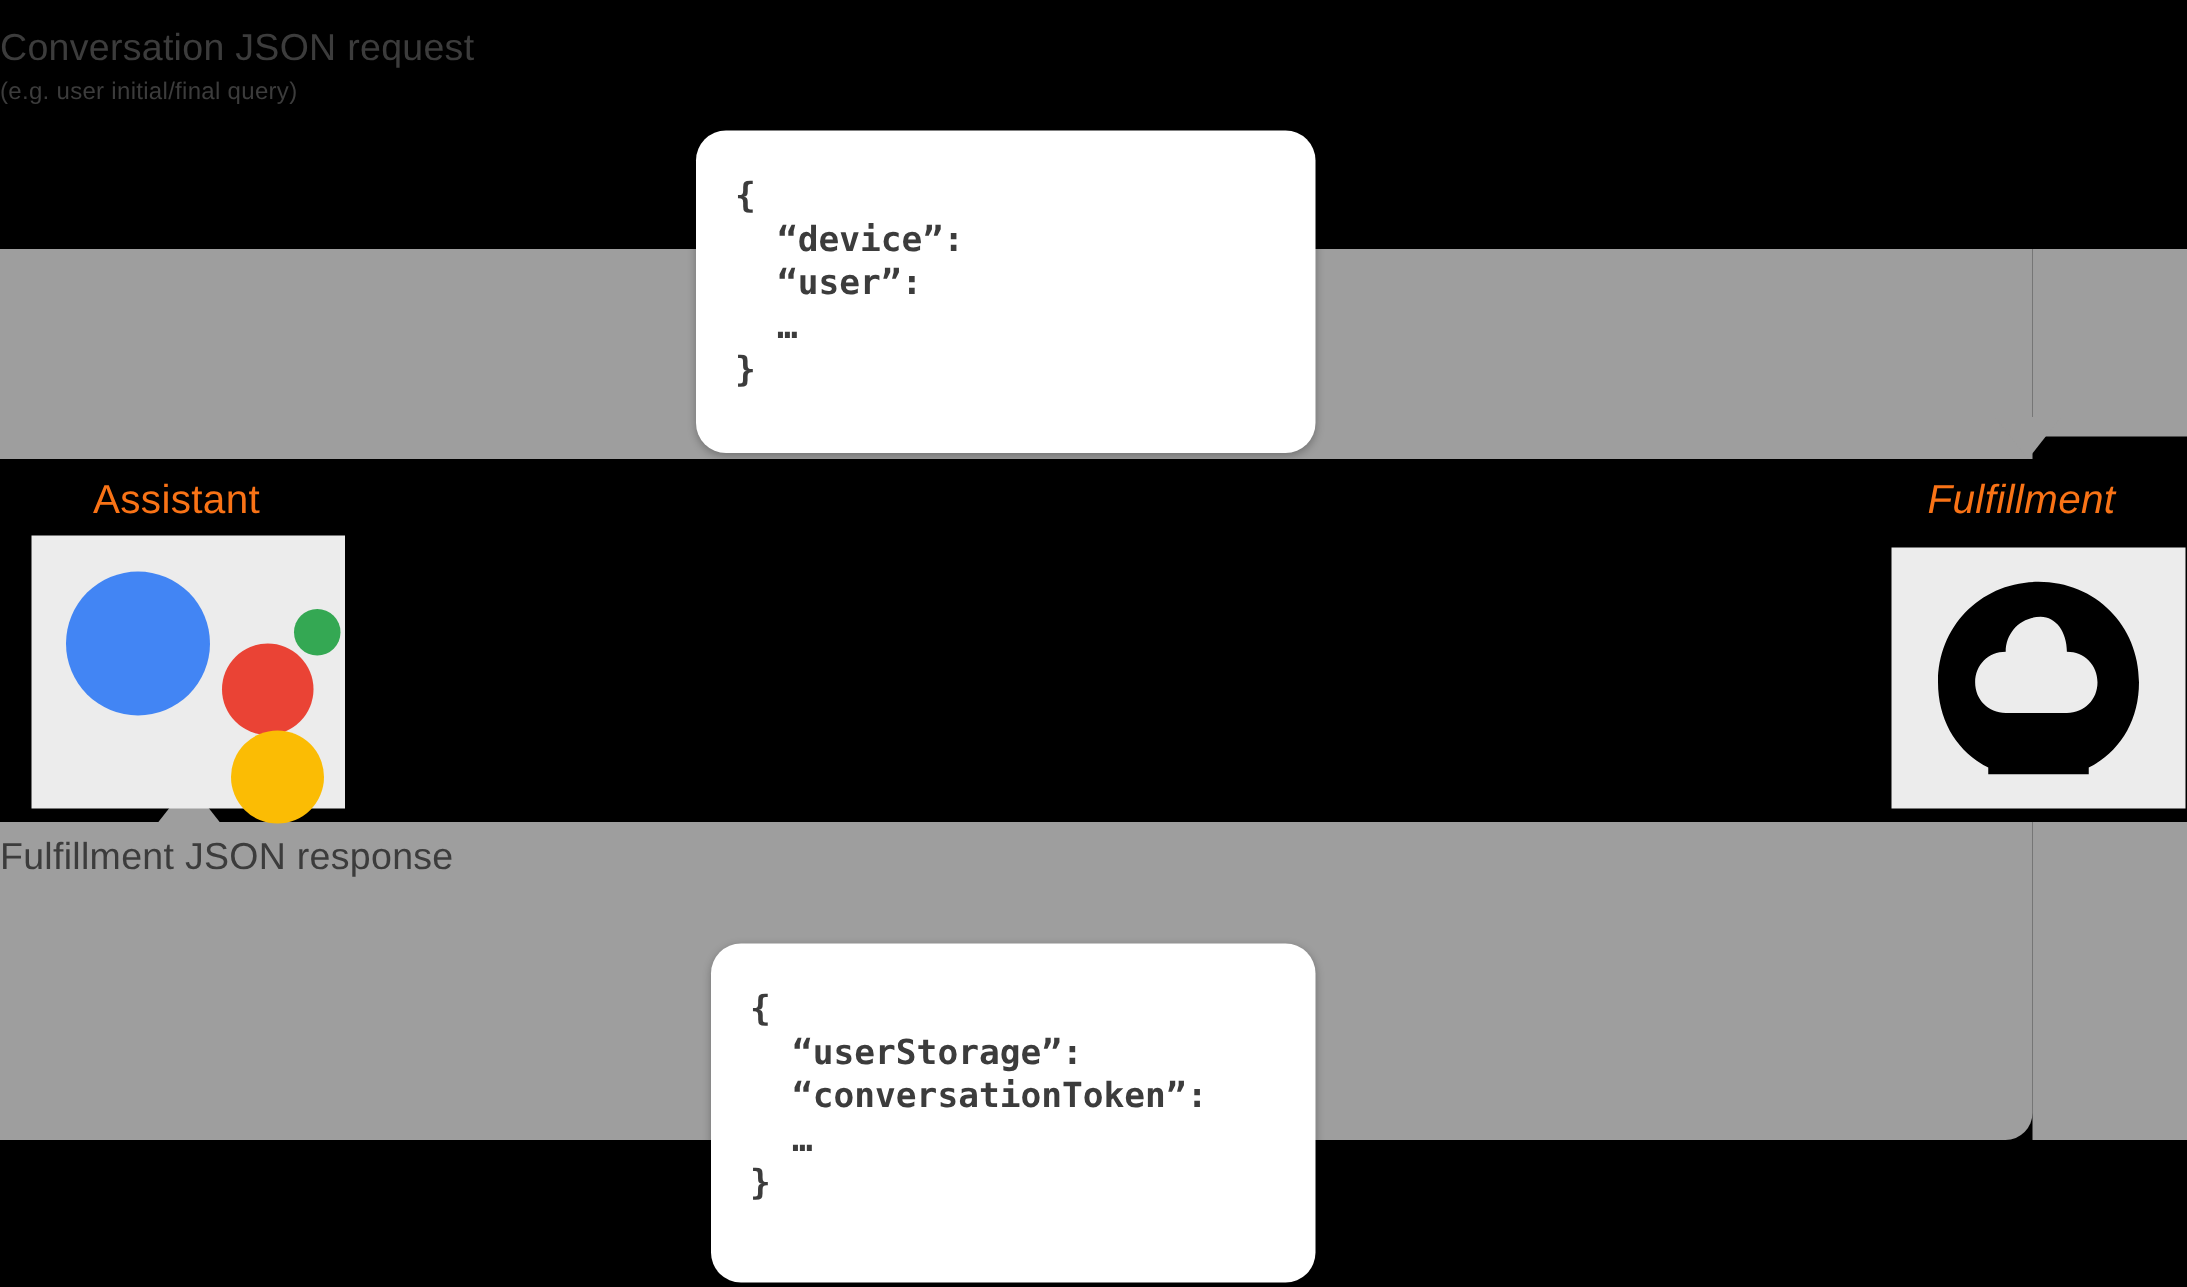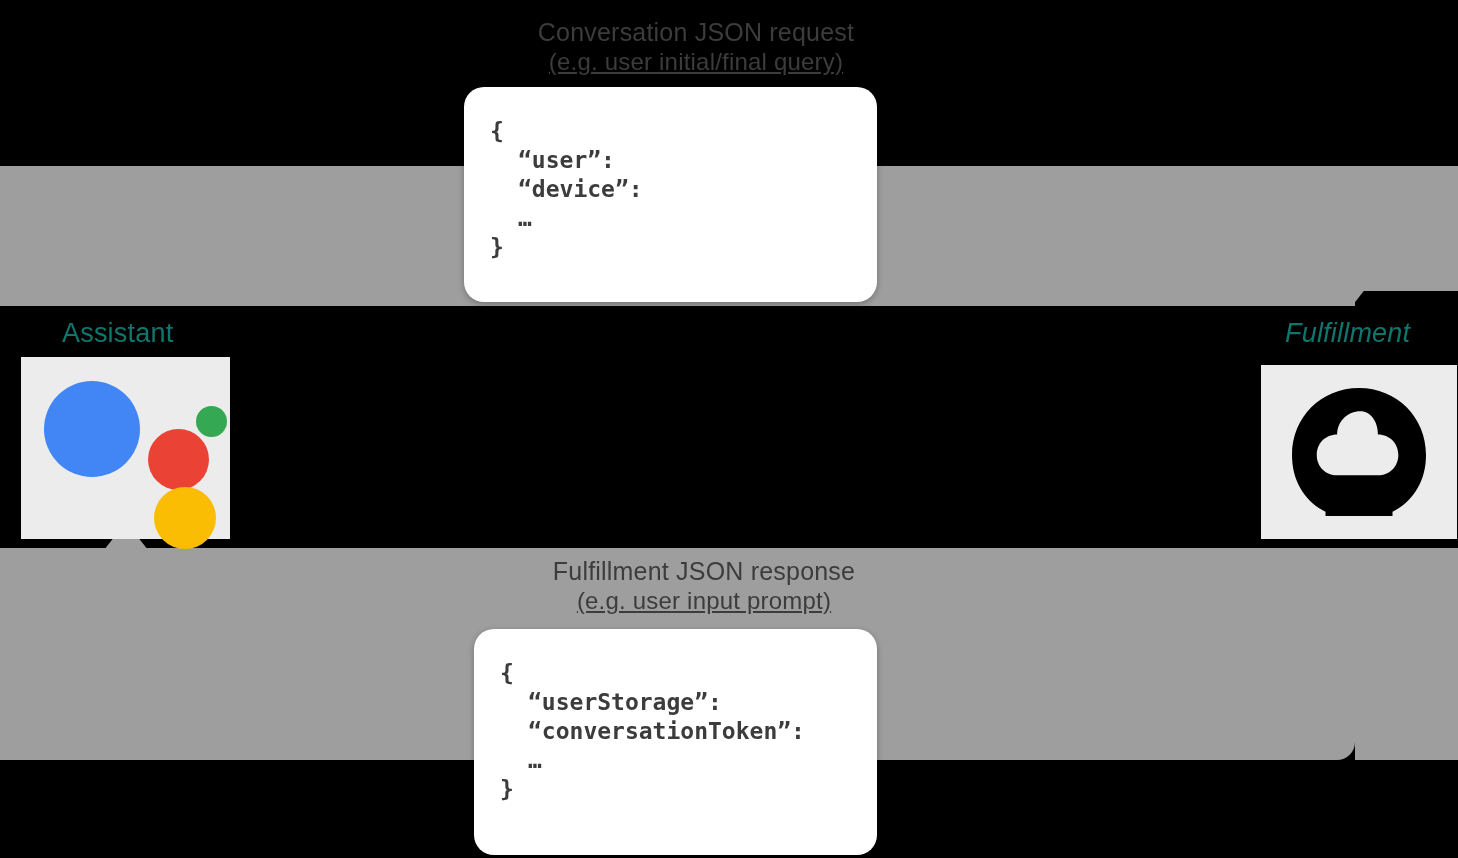--- a/index.html
+++ b/index.html
@@ -108,56 +108,53 @@
   .node-fulfillment {
     left: 1261px;
     top: 365px;
     width: 196px;
     height: 174px;
   }
 
   
   .node-label {
     position: absolute;
-    color: #0f766e;
+    color: #f97316;
     font-size: 27px;
     font-weight: 400;
     letter-spacing: 0.2px;
     white-space: nowrap;
   }
   .label-assistant {
     left: 62px;
     top: 318px;
   }
   .label-fulfillment {
     left: 1285px;
     top: 318px;
     font-style: italic;
   }
 
   
   .flow-caption {
     position: absolute;
-    text-align: center;
     color: #3c3c3c;
     white-space: nowrap;
-    margin-left: 26px;
   }
   .flow-caption .caption-title {
     font-size: 25px;
     font-weight: 400;
     line-height: 30px;
     letter-spacing: 0.2px;
   }
   .flow-caption .caption-sub {
-    font-size: 24px;
+    font-size: 16px;
     font-weight: 400;
     line-height: 30px;
     letter-spacing: 0.2px;
-    text-decoration: underline;
   }
   .caption-request {
     left: 0px;
     top: 17px;
     width: 1340px;
   }
   .caption-response {
     left: 0px;
     top: 556px;
     width: 1356px;
@@ -236,27 +233,26 @@
   <div class="band-bottom-stub"></div>
   <div class="arrowhead arrowhead-up"></div>
 
   <div class="flow-caption caption-request">
     <div class="caption-title">Conversation JSON request</div>
     <div class="caption-sub">(e.g. user initial/final query)</div>
   </div>
 
   <div class="flow-caption caption-response">
     <div class="caption-title">Fulfillment JSON response</div>
-    <div class="caption-sub">(e.g. user input prompt)</div>
   </div>
 
   <div class="json-card json-card-request">
     <div class="json-line">{</div>
+    <div class="json-line json-indent">“device”:</div>
     <div class="json-line json-indent">“user”:</div>
-    <div class="json-line json-indent">“device”:</div>
     <div class="json-line json-ellipsis">…</div>
     <div class="json-line">}</div>
   </div>
 
   <div class="json-card json-card-response">
     <div class="json-line">{</div>
     <div class="json-line json-indent">“userStorage”:</div>
     <div class="json-line json-indent">“conversationToken”:</div>
     <div class="json-line json-ellipsis">…</div>
     <div class="json-line">}</div>

